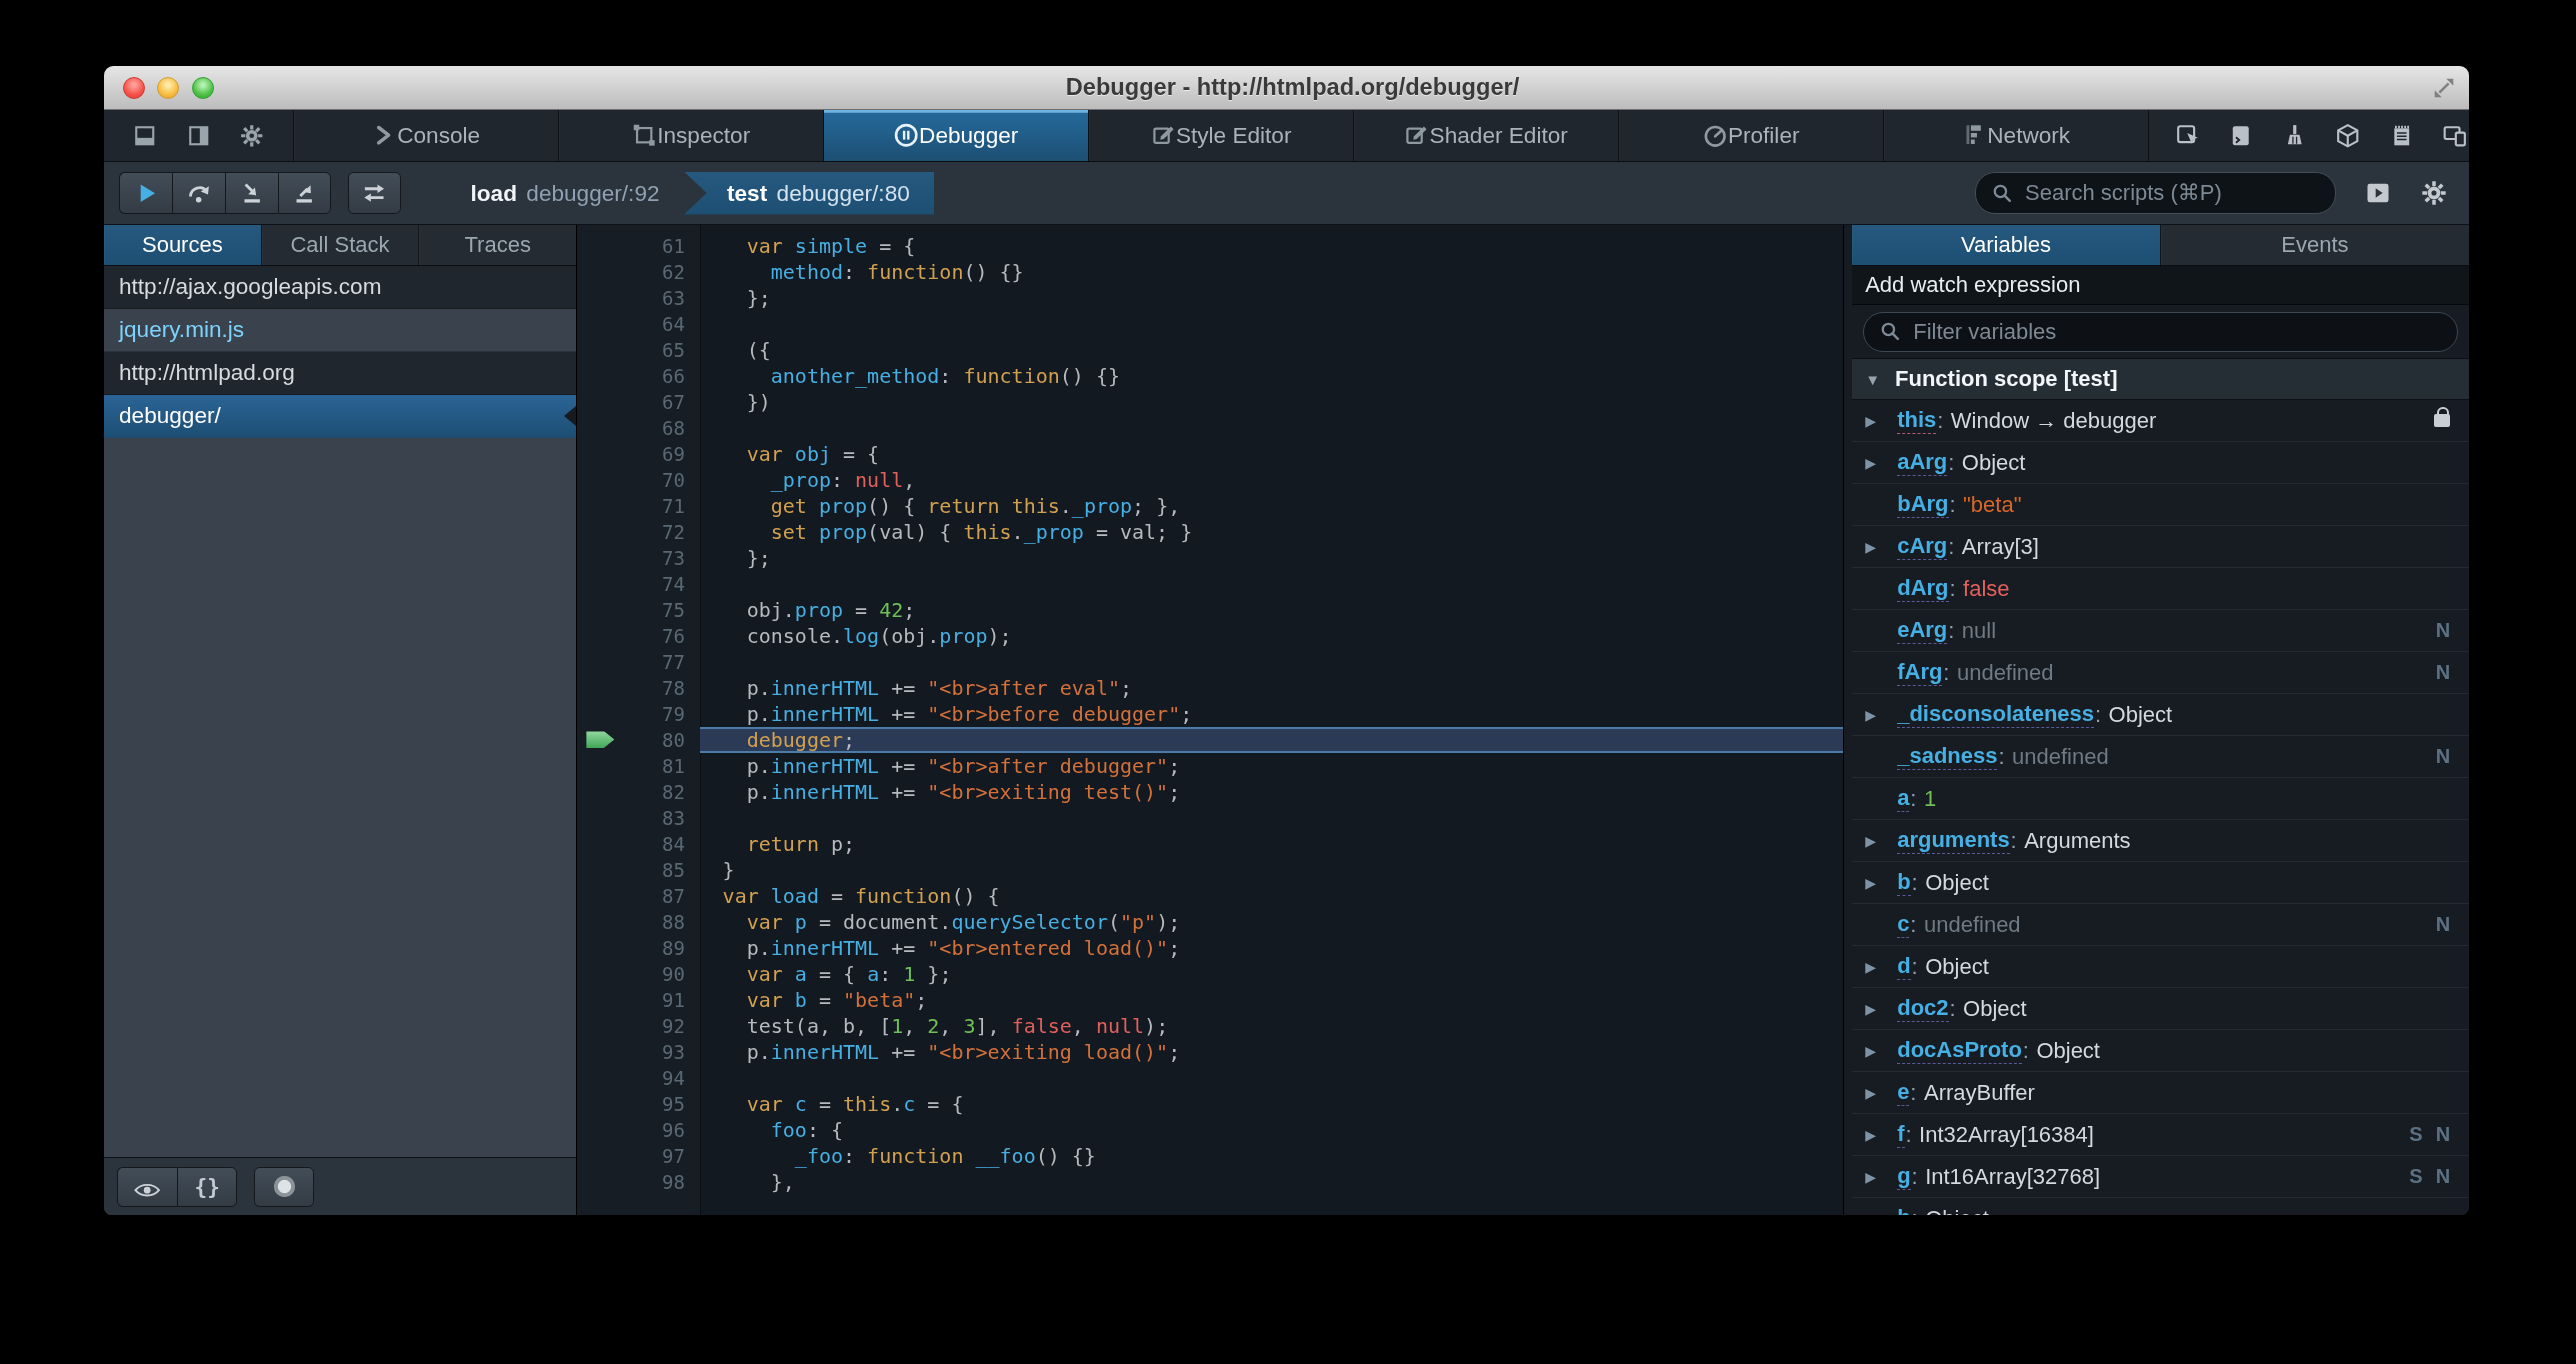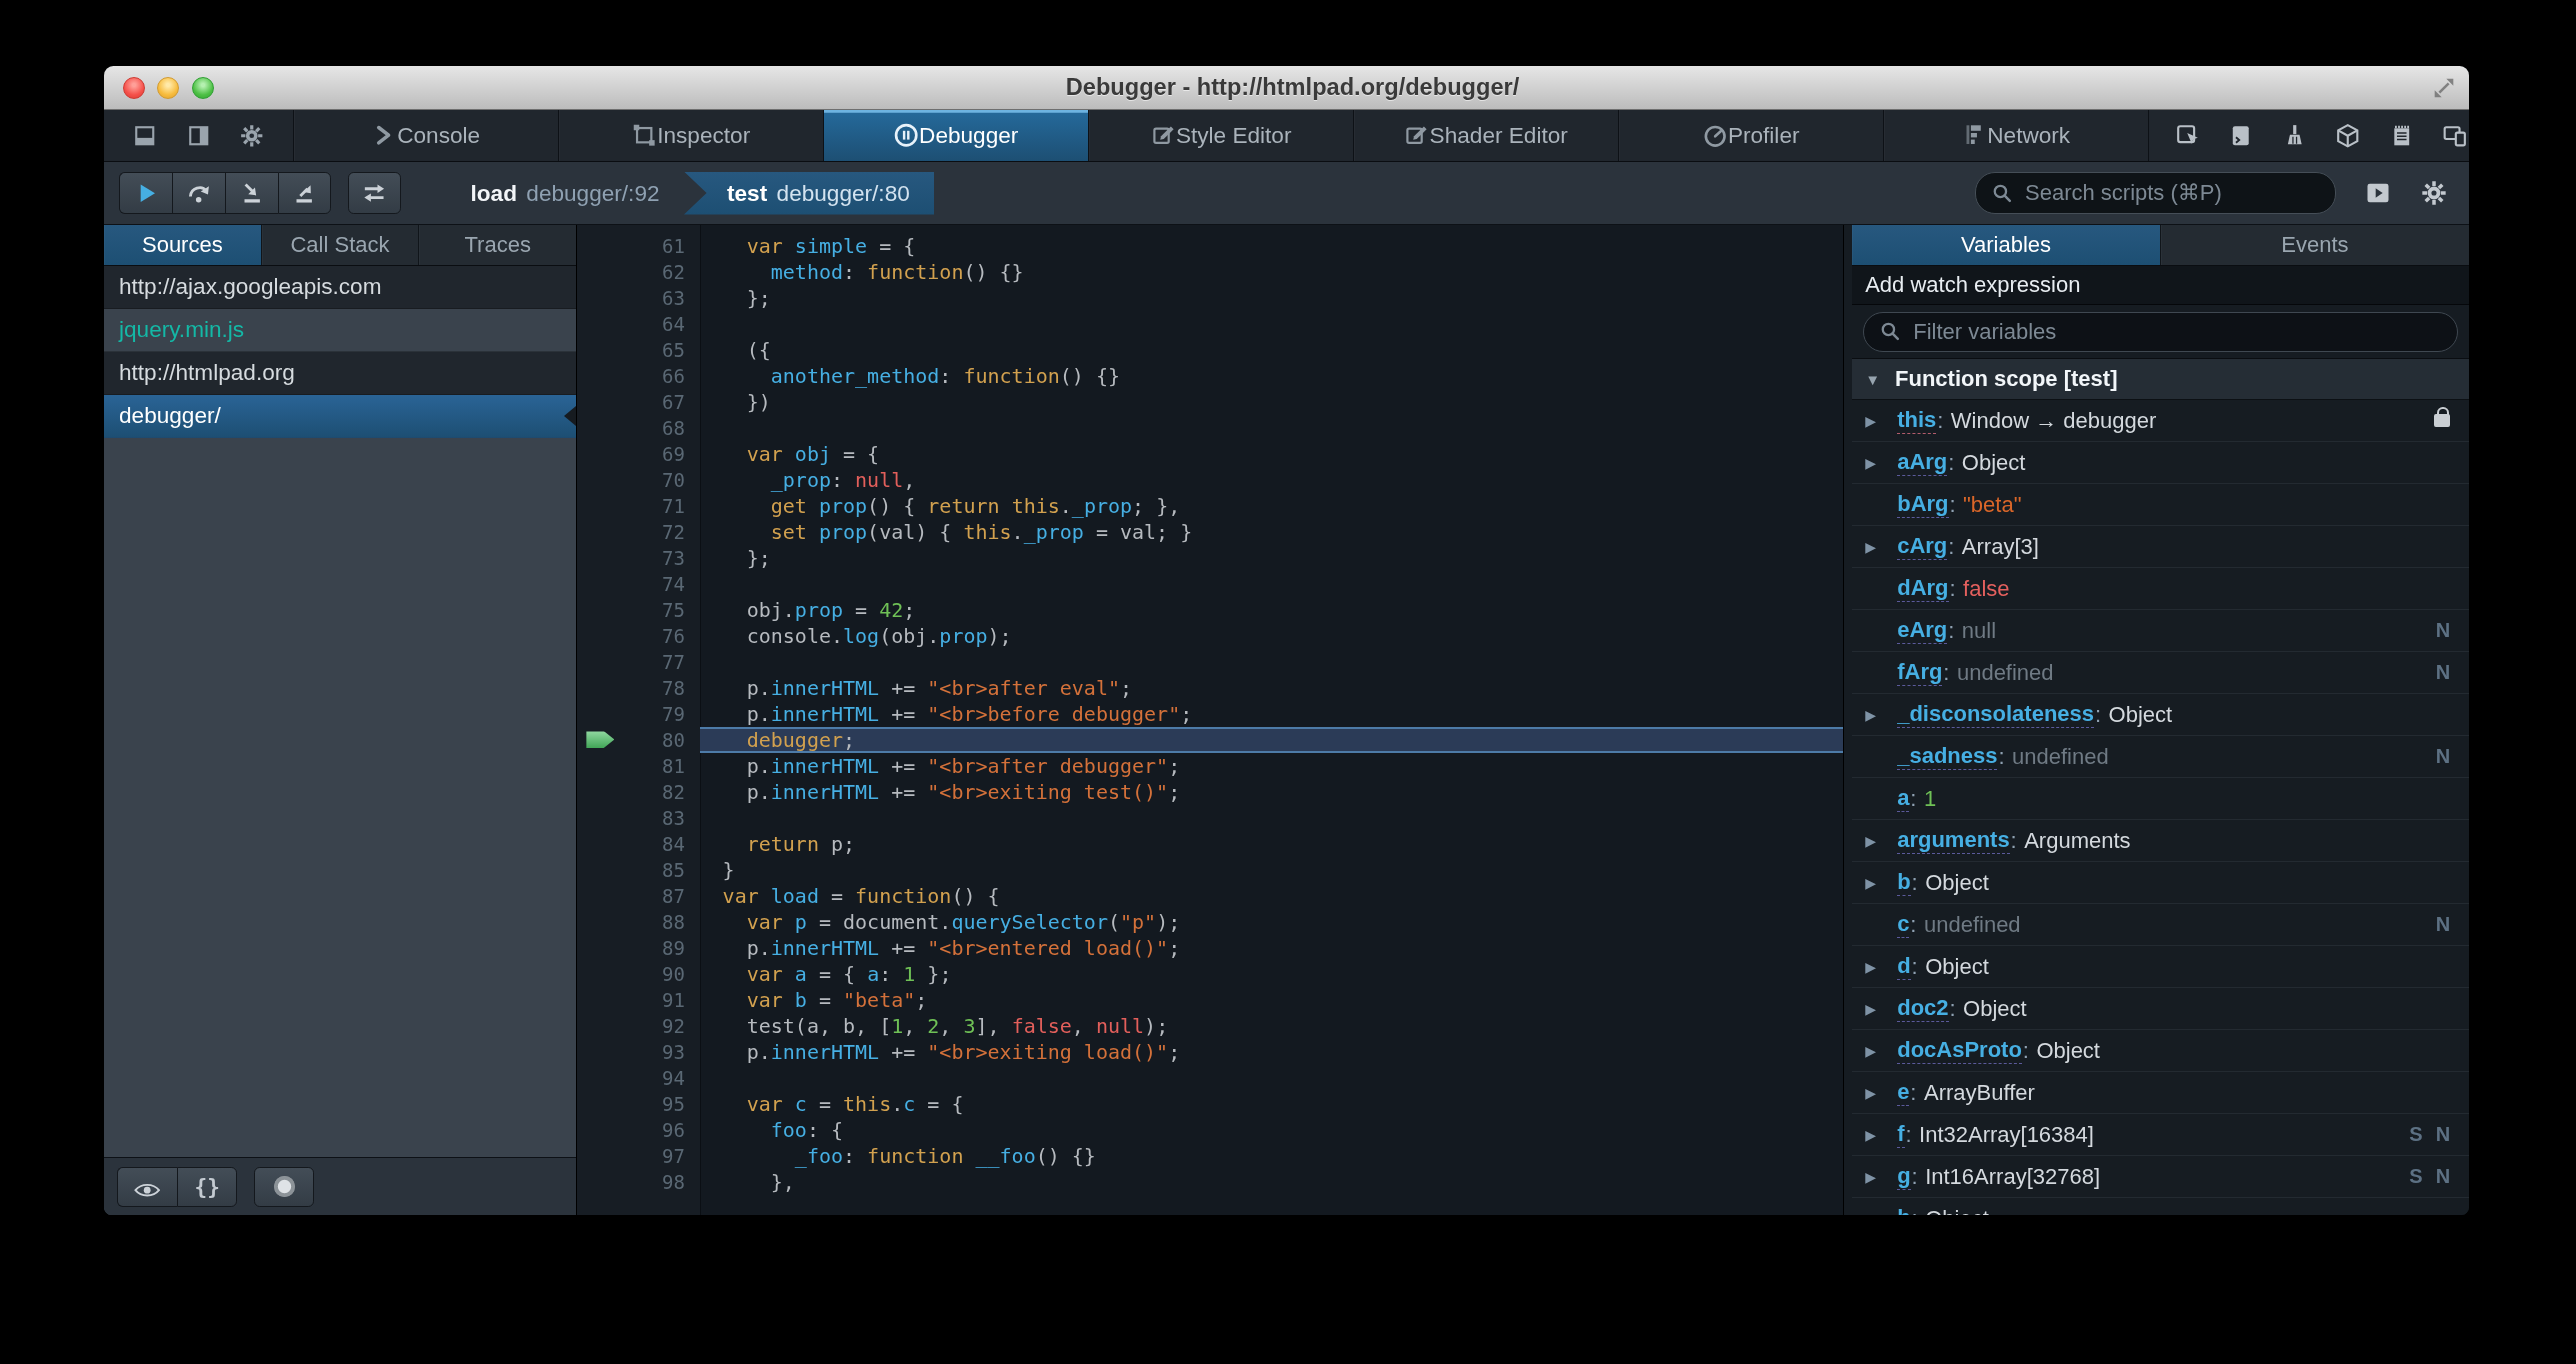--- a/index.html
+++ b/index.html
@@ -69,21 +69,21 @@
   .sidebar{width:472px;flex:0 0 472px;background:#3a434d;display:flex;flex-direction:column;border-right:0.9px solid #000;}
   .stabs{height:40px;flex:0 0 40px;background:#242b32;display:flex;border-bottom:0.9px solid #0a0d11;}
   .stab{flex:1;display:flex;align-items:center;justify-content:center;font-size:22px;color:#9aa6b0;
     border-right:0.9px solid #10151a;box-shadow:inset 0.9px 0 0 rgba(255,255,255,.04);}
   .stab:last-child{border-right:none;}
   .stab.active{background:linear-gradient(#27587f,#1d4f73);color:#fff;}
   .srclist{flex:1;overflow:hidden;}
   .srow{height:42px;display:flex;align-items:center;padding:0 15px;font-size:22.6px;color:#dfe4e8;
     position:relative;border-bottom:0.9px solid rgba(0,0,0,.25);}
   .srow.group{background:#20262d;color:#d6dbdf;}
-  .srow.item{background:transparent;color:#14b8a6;}
+  .srow.item{background:transparent;color:#7dd3fc;}
   .srow.selected{background:linear-gradient(#2a6496,#1d4f73);color:#fff;}
   .srow.selected::after{content:"";position:absolute;right:0;top:50%;transform:translateY(-50%);
     border-top:10.4px solid transparent;border-bottom:10.4px solid transparent;border-right:12.3px solid #161b20;}
   .sfooter{height:57px;flex:0 0 57px;background:#2b333c;border-top:0.9px solid #0d1116;
     display:flex;align-items:center;padding-left:13.2px;gap:17px;}
   .sfooter .tbtn{width:60px;height:40px;}
   .braces{font-family:"DejaVu Sans Mono",monospace;font-size:21px;font-weight:bold;color:#c3cad1;}
   .record{width:21px;height:21px;border-radius:50%;background:#dfe3e7;box-shadow:inset 0 0 0 3.8px rgba(40,48,56,.45);}
 
   

